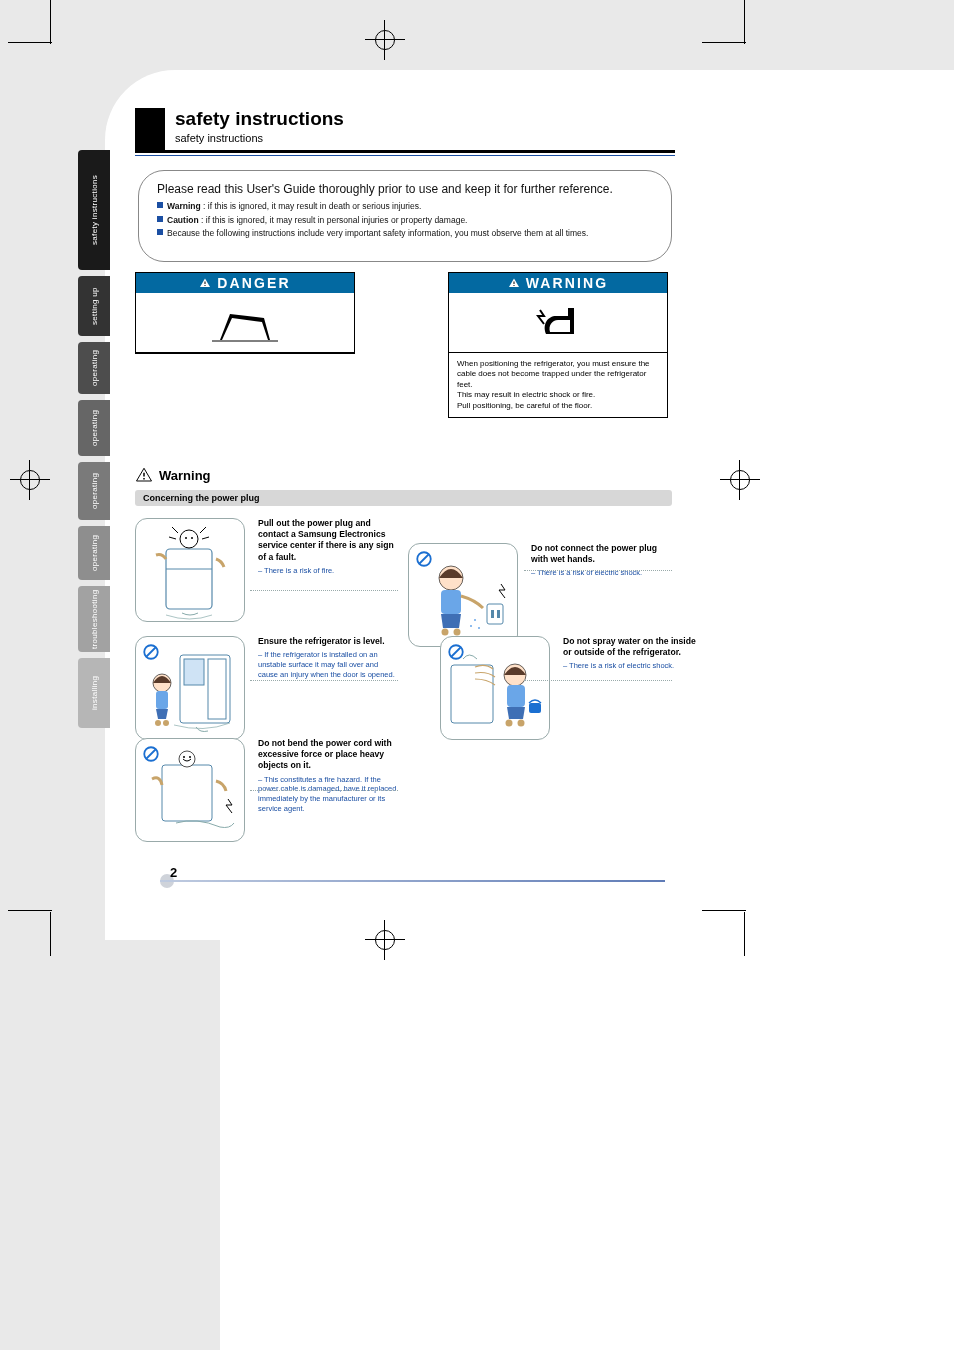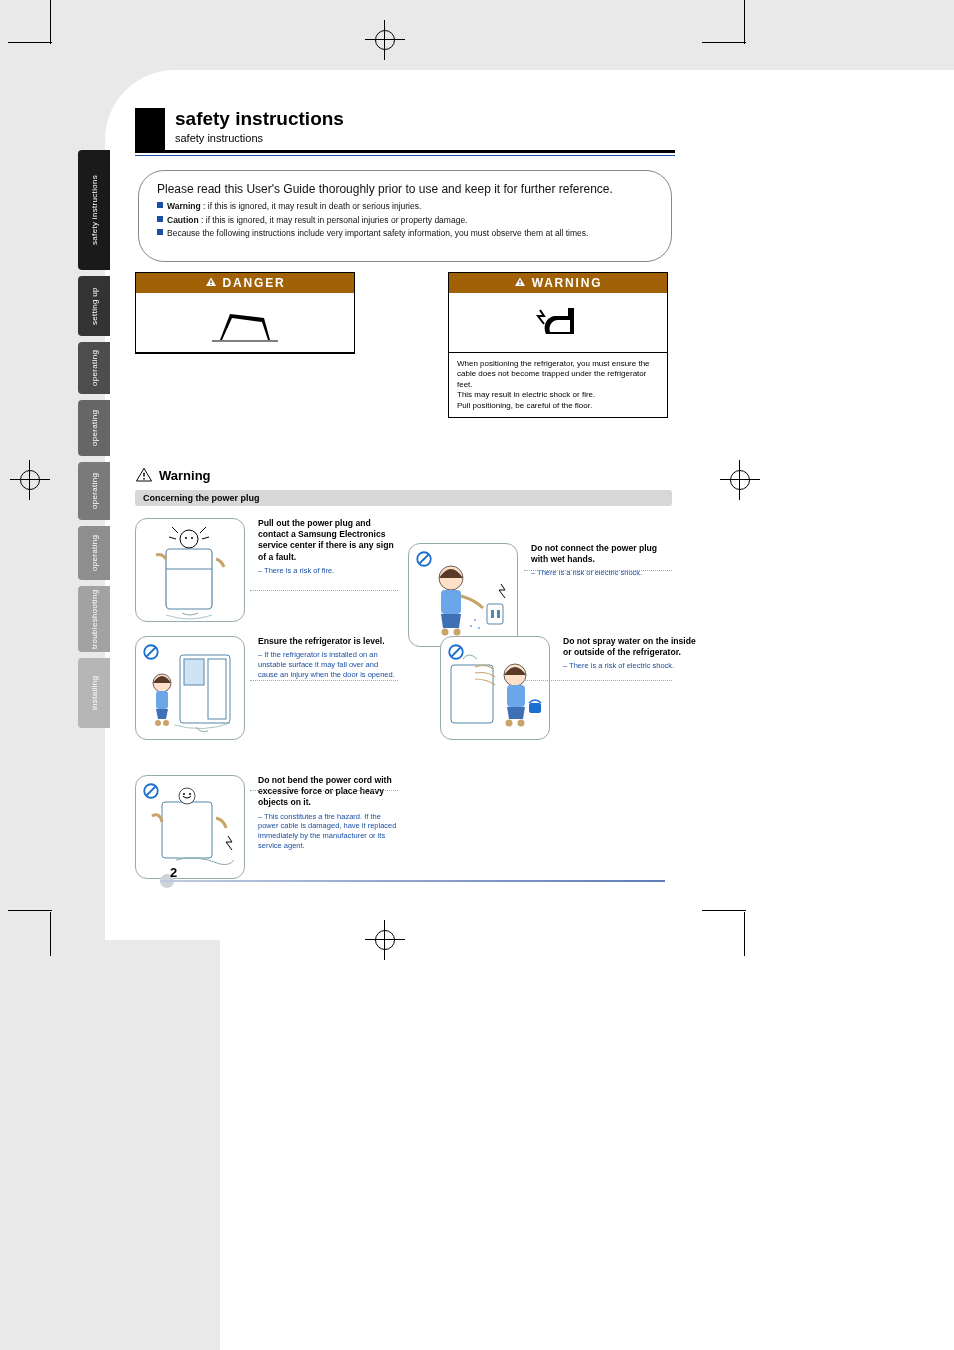--- a/index.html
+++ b/index.html
@@ -49,21 +49,21 @@
     position:absolute; left:138px; top:170px; width:534px; height:92px;
     border:1px solid #888; border-radius:26px; padding:10px 18px 8px 18px;
     font-size:8.5px; line-height:1.35; color:#111;
   }
   .intro-panel .lead { font-size:12px; margin-bottom:4px; }
   .intro-panel .bullet-row { margin-top:2px; }
   .blue-sq { display:inline-block; width:6px; height:6px; background:#1b4fa3; margin-right:4px; vertical-align:1px; }
 
   
   .hazard { position:absolute; width:220px; border:1px solid #000; }
-  .hazard .bar { background:#a16207; color:#fff; text-align:center; font-size:12px; font-weight:bold;
+  .hazard .bar { background:#0369a1; color:#fff; text-align:center; font-size:14px; font-weight:bold;
     height:20px; line-height:20px; letter-spacing:0.15em; }
   .hazard .bar .tri { display:inline-block; margin-right:6px; vertical-align:-1px; }
   .hazard .picto { height:60px; border-bottom:1px solid #000; display:flex; align-items:center; justify-content:center; }
   .hazard .desc { font-size:8px; line-height:1.3; padding:6px 8px; text-align:left; }
   .hazard.left  { left:135px; top:272px; }
   .hazard.right { left:448px; top:272px; }
 
   
   svg { display:block; }
 
@@ -80,21 +80,21 @@
     position:relative; overflow:hidden;
   }
   .card .no { position:absolute; left:6px; top:6px; }
   .tip .txt { position:absolute; left:123px; top:0; width:140px; font-size:8px; line-height:1.3; }
   .tip .txt .h { font-weight:bold; font-size:8.6px; margin-bottom:3px; }
   .tip .txt .sub { color:#1b4fa3; font-size:7.5px; margin-top:3px; }
   .dots { position:absolute; height:1px; border-top:1px dotted #9aa; }
 
   .tipA { left:135px; top:518px; }
   .tipB { left:135px; top:636px; }
-  .tipC { left:135px; top:775px; }
+  .tipC { left:135px; top:738px; }
   .tipD { left:408px; top:543px; }
   .tipE { left:408px; top:636px;margin-left:32px; }
 
   .dotsA { left:250px; top:590px; width:148px; }
   .dotsB { left:250px; top:680px; width:148px; }
   .dotsC { left:250px; top:790px; width:148px; }
   .dotsD { left:524px; top:570px; width:148px; }
   .dotsE { left:524px; top:680px; width:148px; }
 
   

